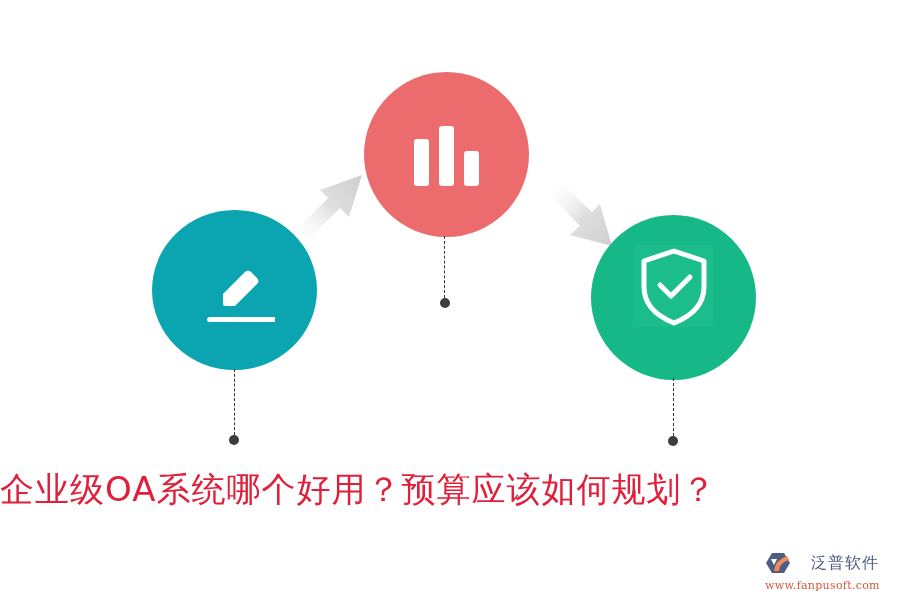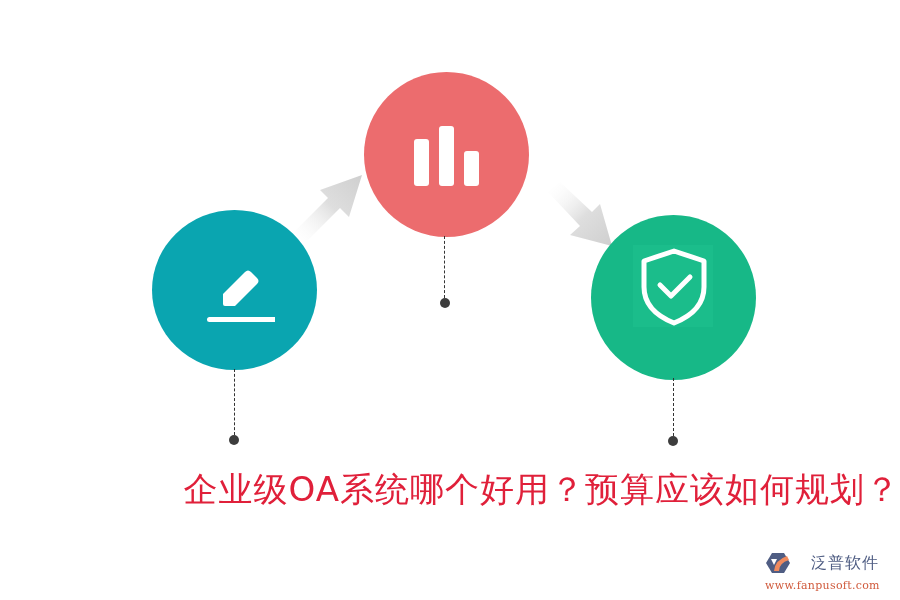--- a/index.html
+++ b/index.html
@@ -17,21 +17,21 @@
     position: absolute; width: 0;
     border-left: 1.5px dashed #333;
   }
   .dot {
     position: absolute; width: 10px; height: 10px; border-radius: 50%;
     background: #3d3d3d;
   }
   .arrow { position: absolute; }
   .title {
     position: absolute; left: 0; width: 900px; top: 462px;
-    text-align: right; color: #e0203a;
+    text-align: left; color: #e0203a;
     font-family: "DejaVu Sans", sans-serif;
     font-size: 34px; letter-spacing: 1px; line-height: 54px;
   }
   .logo {
     position: absolute; left: 765px; top: 551px; width: 130px; height: 46px;
   }
   .logo-row { display: flex; align-items: center; }
   .logo-name {
     font-family: "DejaVu Sans", sans-serif; font-size: 16px; color: #4f5d83;
     margin-left: 20px; letter-spacing: 1px;

